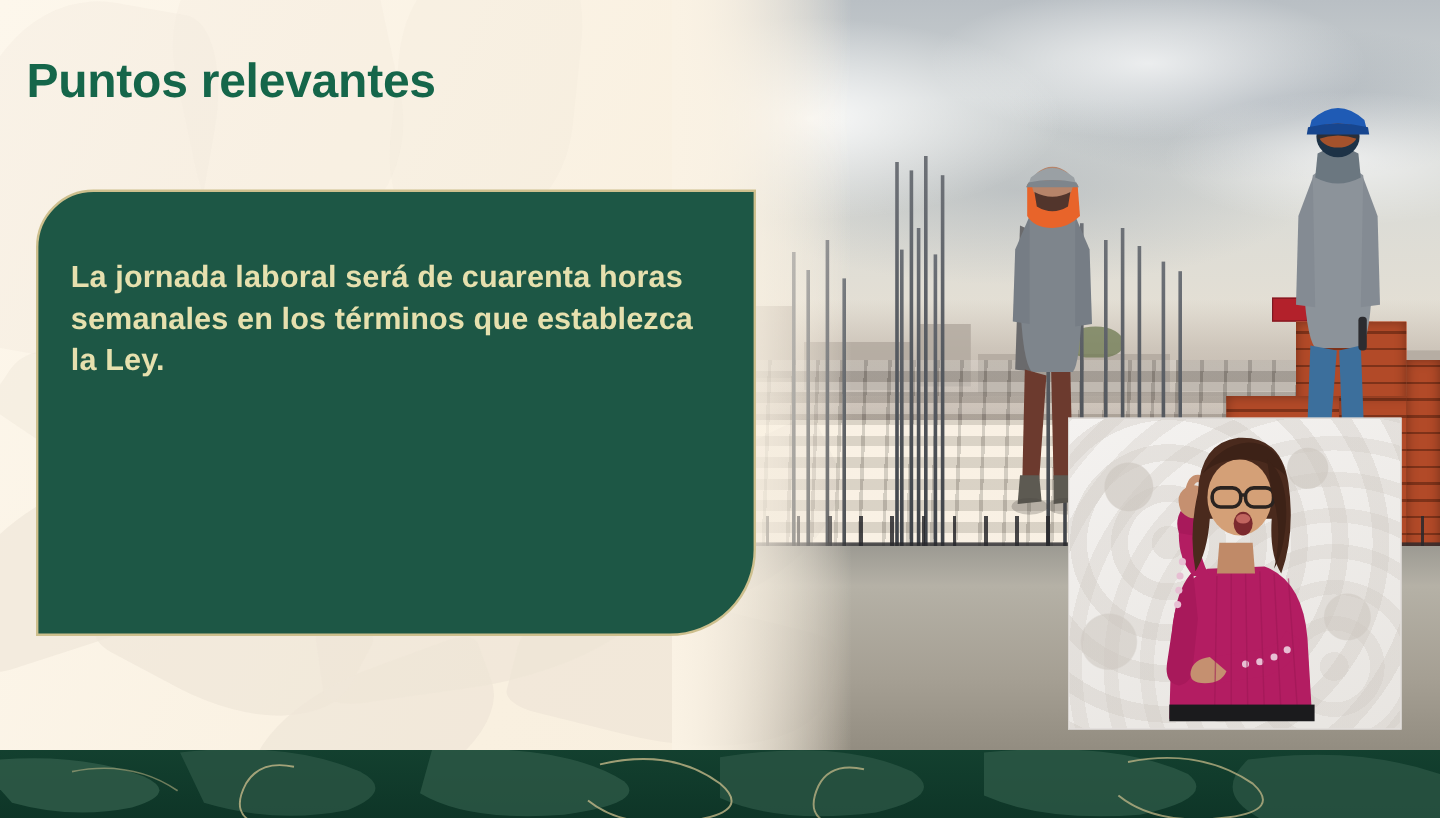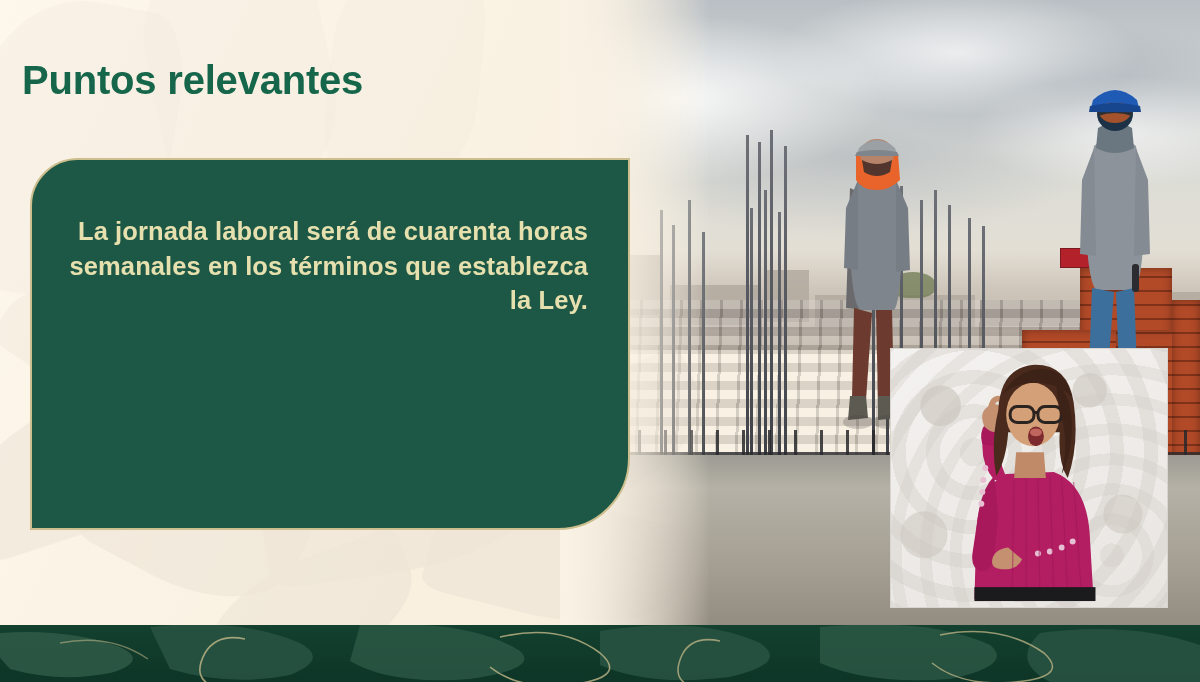--- a/index.html
+++ b/index.html
@@ -167,41 +167,39 @@
     border-radius: 48px 0 72px 0;
     box-sizing: border-box;
     padding: 54px 40px 0 27px;
   }
   .card p {
     margin: 0;
     font-size: 25.5px;
     line-height: 1.36;
     color: #ffffff;
     letter-spacing: .1px;
-    text-align: right;
   }
   .card p.para1 {
     font-weight: bold;
     color: #e6e0ae;
   }
   .card p.para2 { margin-top: 33px; }
   .hl {
     color: #e6e0ae;
     font-weight: bold;
   }
 
   
   .title {
     position:absolute;
     left: 22px; top: 46px;
     font-size: 40px;
     font-weight: bold;
     color: #15664a;
     letter-spacing: -.2px;
-    margin-top: 12px;
   }
 
   
   .interp {
     position:absolute;
     left: 890px; top: 348px;
     width: 278px; height: 260px;
     overflow:hidden;
     background: #efecea;
     border: 1px solid #d8d4d0;

